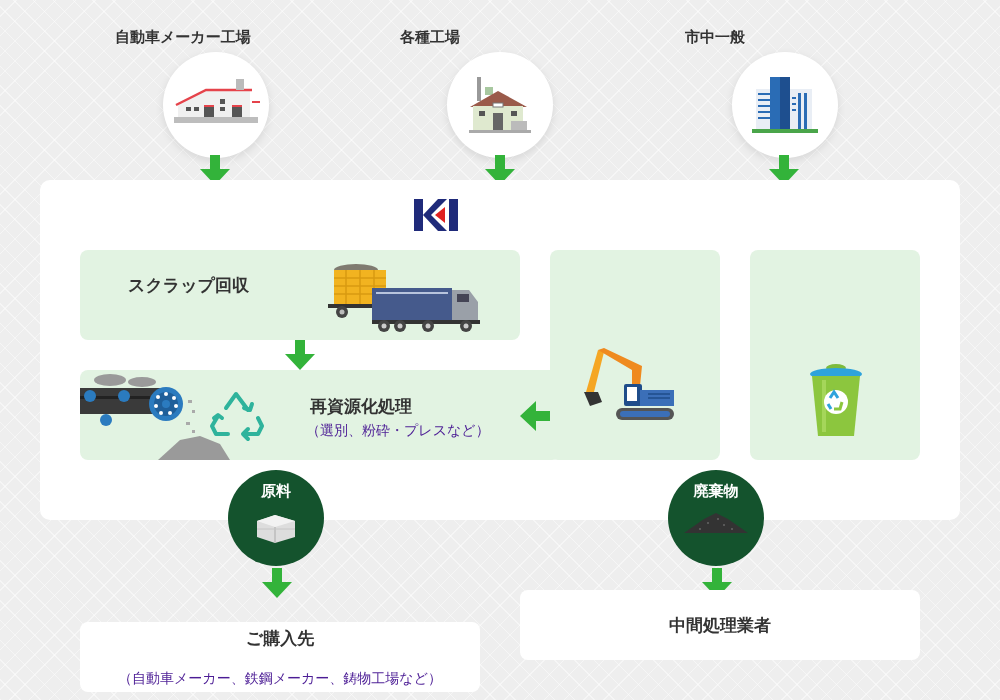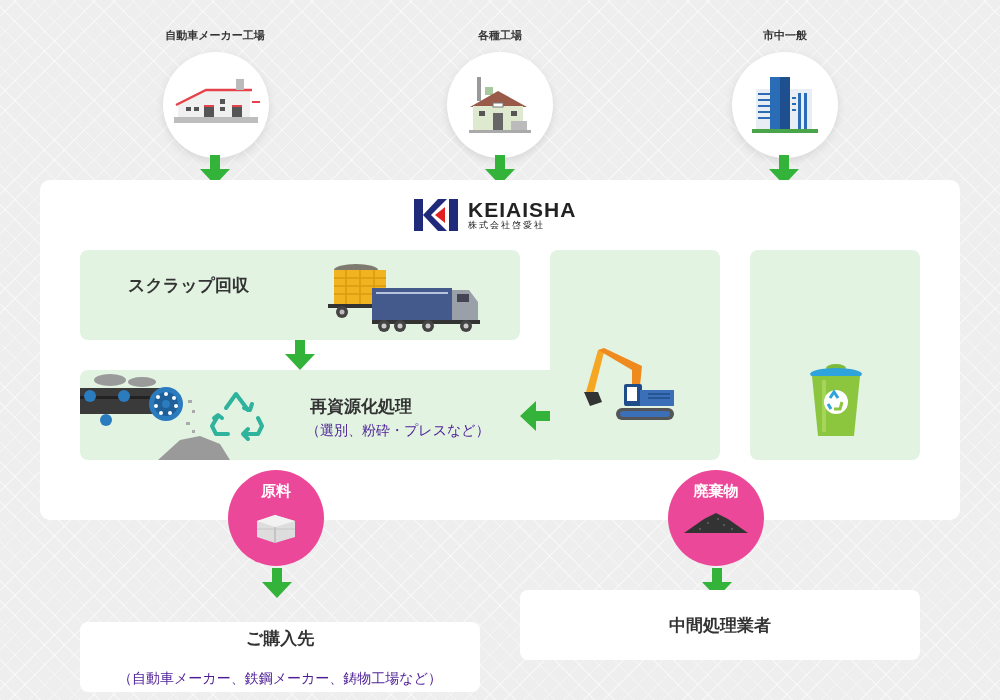--- a/index.html
+++ b/index.html
@@ -7,38 +7,38 @@
   body {
     font-family: "DejaVu Sans", "Liberation Sans", sans-serif;
     color: #333;
     background-color: #eeeeee;
     background-image:
       repeating-linear-gradient(45deg, rgba(255,255,255,0.45) 0 1px, transparent 1px 14px),
       repeating-linear-gradient(-45deg, rgba(255,255,255,0.45) 0 1px, transparent 1px 14px);
     position: relative;
   }
   .abs { position: absolute; }
-  .src-label { font-size: 11px; font-weight: bold; color: #333; text-align: center; width: 200px; }
+  .src-label { font-size: 15px; font-weight: bold; color: #333; text-align: left; width: 200px; }
   .src-circle {
     width: 106px; height: 106px; border-radius: 50%; background: #fff;
     box-shadow: 0 3px 8px rgba(0,0,0,0.10);
     display: flex; align-items: center; justify-content: center;
   }
   .arrow-down { width: 30px; height: 30px; }
   .main-panel {
     left: 40px; top: 180px; width: 920px; height: 340px;
     background: #fff; border-radius: 10px;
   }
   .box {
     background: #e2f3e2; border-radius: 8px;
   }
   .box-title { font-size: 17px; font-weight: bold; color: #333; }
   .sub { font-size: 14px; color: #4c1d95; }
   .green-circle {
-    width: 96px; height: 96px; border-radius: 50%; background: #ec4899;
+    width: 96px; height: 96px; border-radius: 50%; background: #14532d;
     display: flex; flex-direction: column; align-items: center; justify-content: flex-start;
     padding-top: 12px;
   }
   .green-circle .lbl { color: #fff; font-size: 15px; font-weight: bold; }
   .out-box {
     background: #fff; border-radius: 8px; display: flex; flex-direction: column;
     align-items: center; justify-content: center;
   }
   .out-title { font-size: 17px; font-weight: bold; color: #333; }
   .logo-text { font-size: 21px; font-weight: bold; color: #222; letter-spacing: 1px; font-family: "Liberation Sans", sans-serif; }
@@ -118,24 +118,20 @@
 
 <div class="abs main-panel"></div>
 
 <div class="abs" style="left:414px; top:199px; display:flex; align-items:center; gap:8px;">
   <svg width="46" height="32" viewBox="0 0 46 32">
     <rect x="0" y="0" width="9" height="32" fill="#1f2a7a"></rect>
     <polygon points="9,16 24,0 33,0 17,16 33,32 24,32" fill="#1f2a7a"></polygon>
     <polygon points="21,16 31,8 31,24" fill="#e02020"></polygon>
     <rect x="35" y="0" width="9" height="32" fill="#1f2a7a"></rect>
   </svg>
-  <div style="display:flex; flex-direction:column; line-height:1.05;">
-    <span class="logo-text">KEIAISHA</span>
-    <span class="logo-sub">株式会社啓愛社</span>
-  </div>
 </div>
 
 <div class="abs box" style="left:80px; top:250px; width:440px; height:90px;">
   <div class="abs box-title" style="left:48px; top:24px;">スクラップ回収</div>
   <svg class="abs" style="left:244px; top:10px;" width="160" height="72" viewBox="0 0 160 72">
     <ellipse cx="32" cy="10" rx="22" ry="6" fill="#7f7a70"></ellipse>
     <rect x="10" y="10" width="52" height="34" fill="#f2b320"></rect>
     <g stroke="#d99a10" stroke-width="1.5">
         <line x1="10" y1="18" x2="62" y2="18"></line>
         <line x1="10" y1="26" x2="62" y2="26"></line>

